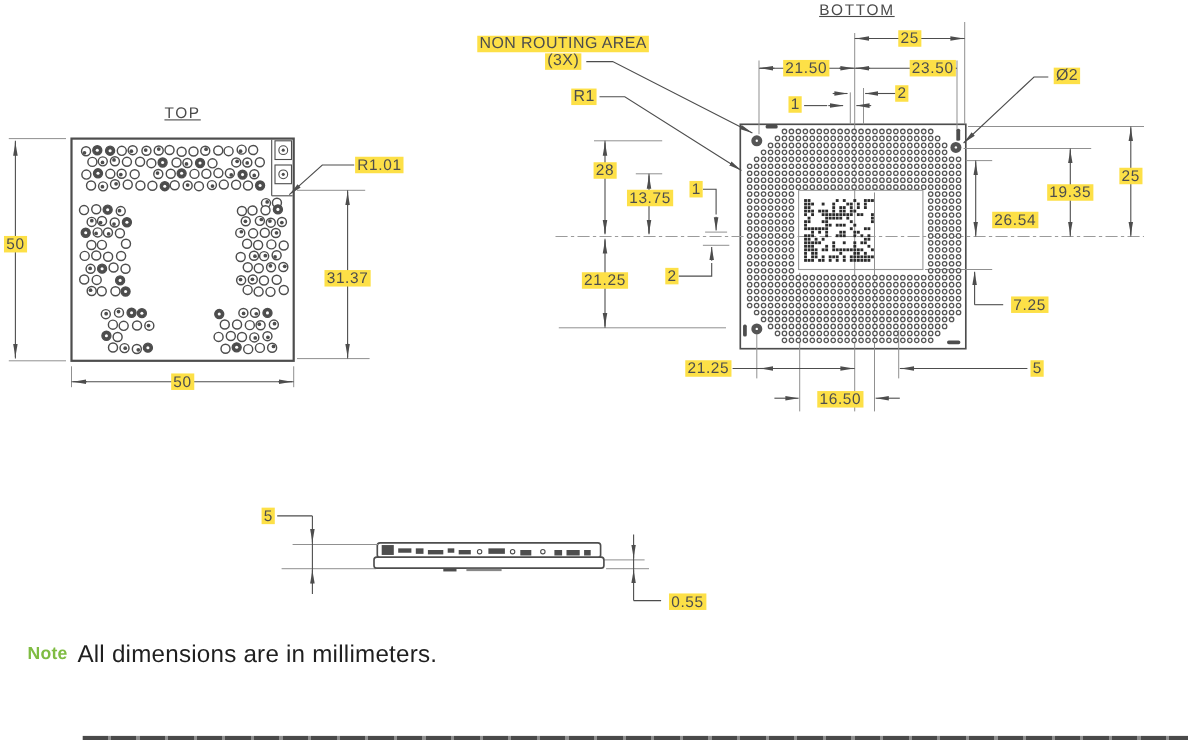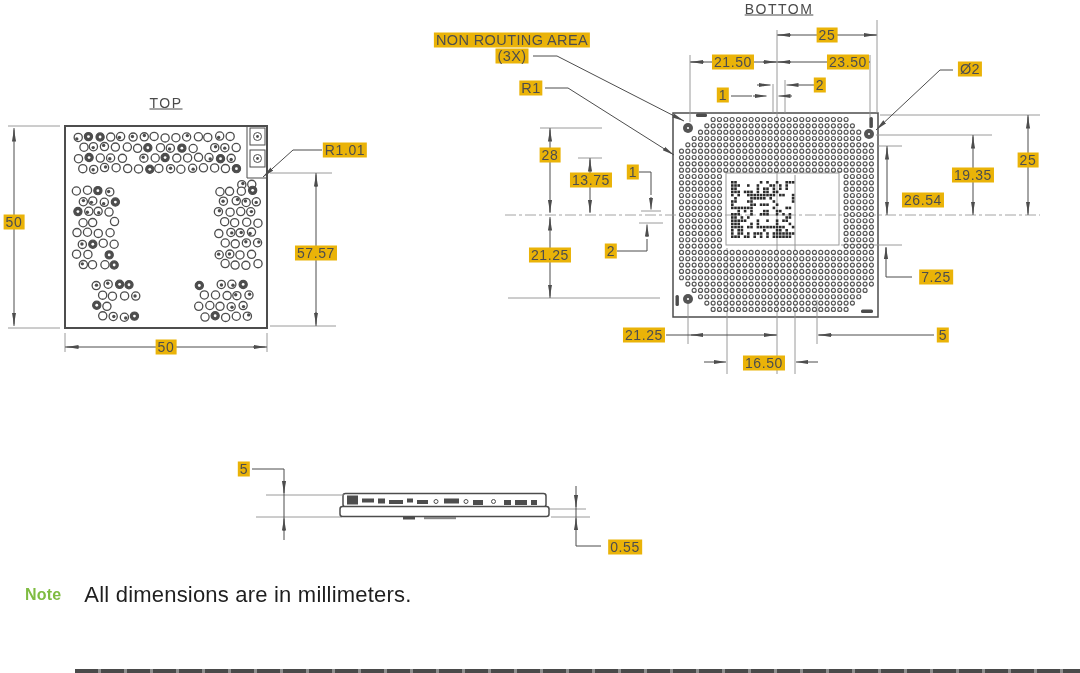--- a/index.html
+++ b/index.html
@@ -5,25 +5,25 @@
   html,body{margin:0;padding:0;background:#fff;}
   .stage{position:relative;width:1080px;height:673px;background:#fff;overflow:hidden;
          font-family:"Liberation Sans",sans-serif;}
   .stage svg{position:absolute;left:0;top:0;}
   .e{stroke:#8f8f8f;stroke-width:0.9;fill:none;}
   .d{stroke:#4d4d4d;stroke-width:1;fill:none;}
   .cl{stroke:#9a9a9a;stroke-width:0.9;stroke-dasharray:11 3 3 3;fill:none;}
   .thick{stroke:#4d4d4d;stroke-width:2;fill:#fff;}
   .t15{stroke:#4d4d4d;stroke-width:1.5;fill:#fff;}
   .lbl{position:absolute;transform:translate(-50%,-50%);font-size:14px;letter-spacing:.6px;
-       color:#4d4d4d;background:#eab308;padding:0 2px;white-space:nowrap;line-height:15px;}
+       color:#4d4d4d;background:#fde047;padding:0 2px;white-space:nowrap;line-height:15px;}
   .vtitle{font-size:14px;letter-spacing:1.5px;background:transparent;color:#4a4a4a;text-decoration:underline;}
   .anno{font-size:14.5px;letter-spacing:.4px;}
   .note{position:absolute;left:25px;top:580px;display:flex;align-items:flex-start;}
-  .note-label{font-size:16px;font-weight:bold;line-height:29px;margin-right:23px;letter-spacing:.2px;}
+  .note-label{font-size:16px;font-weight:bold;line-height:29px;margin-right:9px;letter-spacing:.2px;}
   .note-lines{font-size:22px;color:#1f1f1f;line-height:29.4px;letter-spacing:.2px;white-space:nowrap;}
   .cutbar{position:absolute;left:75px;top:669px;width:1005px;height:4px;
           background:repeating-linear-gradient(90deg,#4a4a4a 0 23px,#909090 23px 26px);}
 </style>
 </head>
 <body>
 
 <div class="stage">
 
   <svg id="dwg" width="1080" height="673" viewBox="0 0 1080 673">
@@ -1280,21 +1280,21 @@
         <polyline points="639,172 651,172 651,195" class="d"></polyline>
         <polyline points="617,251 647,251 647,239" class="d"></polyline>
       </g>
   </svg>
 
   <div class="lbl vtitle" style="left:166px;top:103px">TOP</div>
   <div class="lbl vtitle" style="left:779px;top:9px">BOTTOM</div>
 
   <div class="lbl" style="left:14px;top:222px">50</div>
   <div class="lbl" style="left:166px;top:347px">50</div>
-  <div class="lbl" style="left:316px;top:253px">57.57</div>
+  <div class="lbl" style="left:316px;top:253px">31.37</div>
   <div class="lbl" style="left:345px;top:150px">R1.01</div>
 
   <div class="lbl anno" style="left:512px;top:40px">NON ROUTING AREA</div>
   <div class="lbl anno" style="left:512px;top:56px">(3X)</div>
   <div class="lbl anno" style="left:531px;top:88px">R1</div>
   <div class="lbl anno" style="left:970px;top:69px">Ø2</div>
 
   <div class="lbl" style="left:827px;top:35px">25</div>
   <div class="lbl" style="left:733px;top:62px">21.50</div>
   <div class="lbl" style="left:848px;top:62px">23.50</div>

